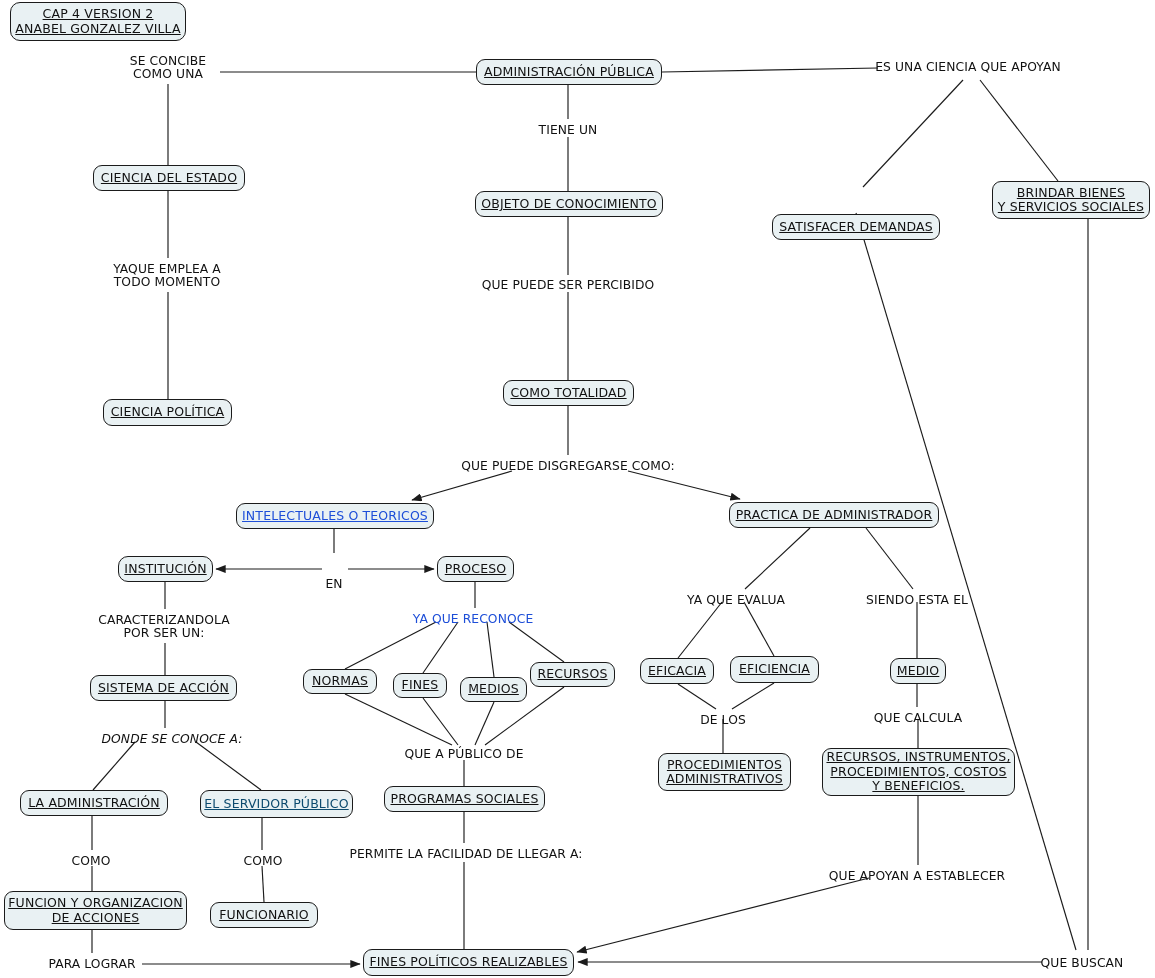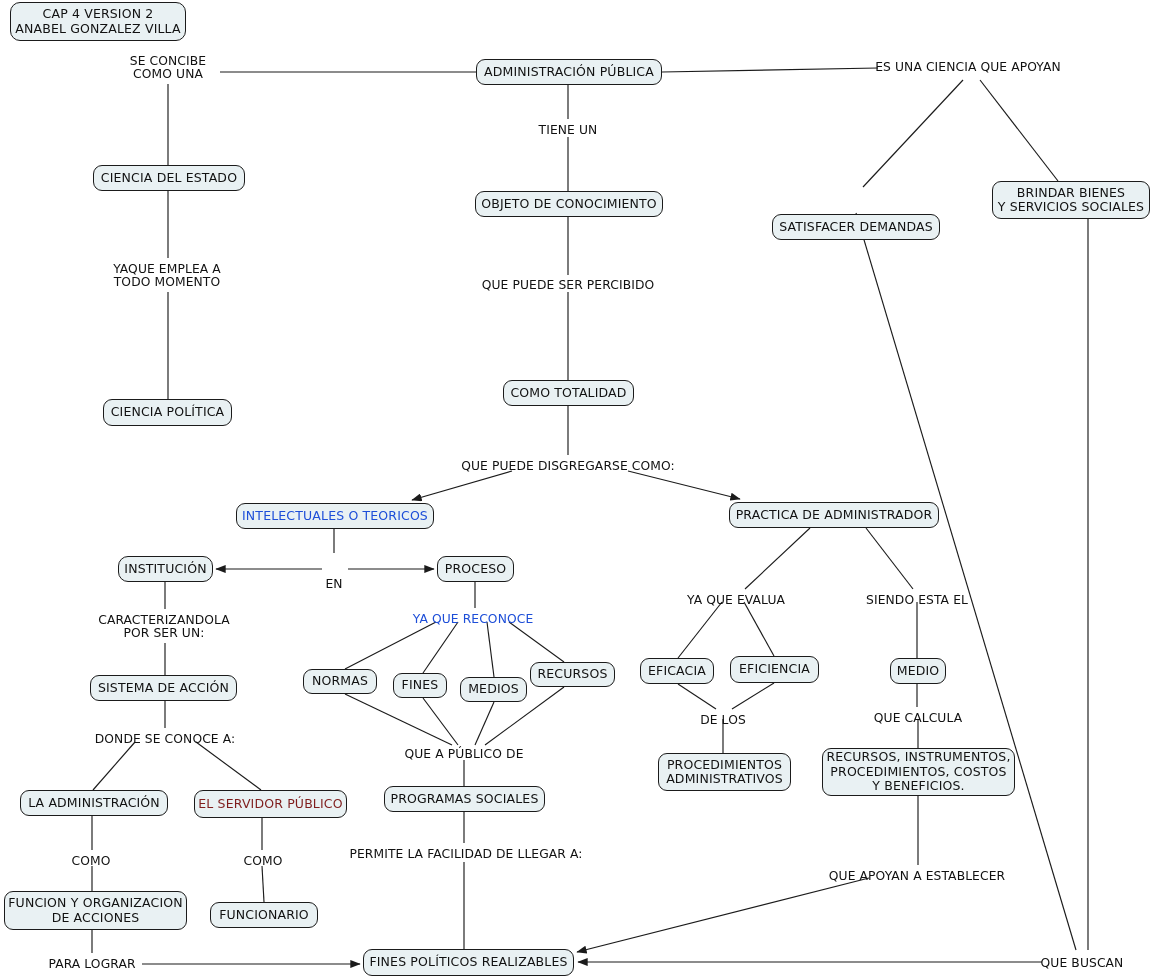--- a/index.html
+++ b/index.html
@@ -15,20 +15,21 @@
     display:flex;
     align-items:center;
     justify-content:center;
     text-align:center;
     color:#111111;
     font-size:12.5px;
     line-height:14.5px;
     letter-spacing:.15px;
     white-space:pre;
     padding:0 25px;
+    text-decoration:underline;
   }
   .node.title{border-radius:10px;font-size:12.5px;}
   .linklabel{
     position:absolute;
     color:#111111;
     font-size:12.3px;
     line-height:13px;
     letter-spacing:.1px;
     text-align:center;
     white-space:pre;
@@ -118,21 +119,21 @@
       <div class="node" style="left: 236px; top: 503px; width: 198px; height: 26px; background: rgb(233, 241, 243); border-color: rgb(27, 27, 27); color: #1d4ed8;">INTELECTUALES O TEORICOS</div>
       <div class="node" style="left: 729px; top: 502px; width: 210px; height: 26px; background: rgb(233, 241, 243); border-color: rgb(27, 27, 27); color: rgb(17, 17, 17);">PRACTICA DE ADMINISTRADOR</div>
       <div class="node" style="left: 118px; top: 556px; width: 95px; height: 26px; background: rgb(233, 241, 243); border-color: rgb(27, 27, 27); color: rgb(17, 17, 17); border-radius: 10px;">INSTITUCIÓN</div>
       <div class="node" style="left: 437px; top: 556px; width: 77px; height: 26px; background: rgb(233, 241, 243); border-color: rgb(27, 27, 27); color: rgb(17, 17, 17);">PROCESO</div>
       <div class="node" style="left: 90px; top: 675px; width: 147px; height: 26px; background: rgb(233, 241, 243); border-color: rgb(27, 27, 27); color: rgb(17, 17, 17);">SISTEMA DE ACCIÓN</div>
       <div class="node" style="left: 303px; top: 669px; width: 74px; height: 25px; background: rgb(233, 241, 243); border-color: rgb(27, 27, 27); color: rgb(17, 17, 17);">NORMAS</div>
       <div class="node" style="left: 393px; top: 673px; width: 54px; height: 25px; background: rgb(233, 241, 243); border-color: rgb(27, 27, 27); color: rgb(17, 17, 17);">FINES</div>
       <div class="node" style="left: 460px; top: 677px; width: 67px; height: 25px; background: rgb(233, 241, 243); border-color: rgb(27, 27, 27); color: rgb(17, 17, 17);">MEDIOS</div>
       <div class="node" style="left: 530px; top: 662px; width: 85px; height: 25px; background: rgb(233, 241, 243); border-color: rgb(27, 27, 27); color: rgb(17, 17, 17);">RECURSOS</div>
       <div class="node" style="left: 20px; top: 790px; width: 148px; height: 26px; background: rgb(233, 241, 243); border-color: rgb(27, 27, 27); color: rgb(17, 17, 17);">LA ADMINISTRACIÓN</div>
-      <div class="node" style="left: 194px; top: 790px; width: 153px; height: 28px; background: rgb(233, 241, 243); border-color: rgb(27, 27, 27); color: #7f1d1d; text-align: center;">EL SERVIDOR PÚBLICO</div>
+      <div class="node" style="left: 200px; top: 790px; width: 153px; height: 28px; background: rgb(233, 241, 243); border-color: rgb(27, 27, 27); color: #0c4a6e; text-align: center;">EL SERVIDOR PÚBLICO</div>
       <div class="node" style="left: 4px; top: 891px; width: 183px; height: 39px; background: rgb(233, 241, 243); border-color: rgb(27, 27, 27); color: rgb(17, 17, 17);">FUNCION Y ORGANIZACION
 DE ACCIONES</div>
       <div class="node" style="left: 210px; top: 902px; width: 108px; height: 26px; background: rgb(233, 241, 243); border-color: rgb(27, 27, 27); color: rgb(17, 17, 17);">FUNCIONARIO</div>
       <div class="node" style="left: 384px; top: 786px; width: 161px; height: 26px; background: rgb(233, 241, 243); border-color: rgb(27, 27, 27); color: rgb(17, 17, 17);">PROGRAMAS SOCIALES</div>
       <div class="node" style="left: 363px; top: 949px; width: 211px; height: 27px; background: rgb(233, 241, 243); border-color: rgb(27, 27, 27); color: rgb(17, 17, 17);">FINES POLÍTICOS REALIZABLES</div>
       <div class="node" style="left: 640px; top: 658px; width: 74px; height: 26px; background: rgb(233, 241, 243); border-color: rgb(27, 27, 27); color: rgb(17, 17, 17);">EFICACIA</div>
       <div class="node" style="left: 730px; top: 656px; width: 89px; height: 27px; background: rgb(233, 241, 243); border-color: rgb(27, 27, 27); color: rgb(17, 17, 17);">EFICIENCIA</div>
       <div class="node" style="left: 890px; top: 658px; width: 56px; height: 26px; background: rgb(233, 241, 243); border-color: rgb(27, 27, 27); color: rgb(17, 17, 17);">MEDIO</div>
       <div class="node" style="left: 658px; top: 753px; width: 133px; height: 38px; background: rgb(233, 241, 243); border-color: rgb(27, 27, 27); color: rgb(17, 17, 17);">PROCEDIMIENTOS
 ADMINISTRATIVOS</div>
@@ -150,21 +151,21 @@
       <div class="linklabel" style="left: 568px; top: 279px; color: rgb(17, 17, 17);">QUE PUEDE SER PERCIBIDO</div>
       <div class="linklabel" style="left: 568px; top: 460px; color: rgb(17, 17, 17);">QUE PUEDE DISGREGARSE COMO:</div>
       <div class="linklabel" style="left: 334px; top: 559px; color: rgb(17, 17, 17); margin-top: 19px;">EN</div>
       <div class="linklabel" style="left: 164px; top: 614px; color: rgb(17, 17, 17);">CARACTERIZANDOLA
 POR SER UN:</div>
       <div class="linklabel" style="left: 473px; top: 613px; color: #1d4ed8;">YA QUE RECONOCE</div>
       <div class="linklabel" style="left: 736px; top: 594px; color: rgb(17, 17, 17);">YA QUE EVALUA</div>
       <div class="linklabel" style="left: 917px; top: 594px; color: rgb(17, 17, 17);">SIENDO ESTA EL</div>
       <div class="linklabel" style="left: 723px; top: 714px; color: rgb(17, 17, 17);">DE LOS</div>
       <div class="linklabel" style="left: 918px; top: 712px; color: rgb(17, 17, 17);">QUE CALCULA</div>
-      <div class="linklabel" style="left: 165px; top: 733px; color: rgb(17, 17, 17);">DONDE SE CONOCE A:</div>
+      <div class="linklabel" style="left: 172px; top: 733px; color: rgb(17, 17, 17); font-style: italic;">DONDE SE CONOCE A:</div>
       <div class="linklabel" style="left: 464px; top: 748px; color: rgb(17, 17, 17);">QUE A PÚBLICO DE</div>
       <div class="linklabel" style="left: 91px; top: 855px; color: rgb(17, 17, 17);">COMO</div>
       <div class="linklabel" style="left: 263px; top: 855px; color: rgb(17, 17, 17);">COMO</div>
       <div class="linklabel" style="left: 466px; top: 848px; color: rgb(17, 17, 17);">PERMITE LA FACILIDAD DE LLEGAR A:</div>
       <div class="linklabel" style="left: 917px; top: 870px; color: rgb(17, 17, 17);">QUE APOYAN A ESTABLECER</div>
       <div class="linklabel" style="left: 92px; top: 958px; color: rgb(17, 17, 17);">PARA LOGRAR</div>
       <div class="linklabel" style="left: 1082px; top: 957px; color: rgb(17, 17, 17);">QUE BUSCAN</div>
     </div>
 </div>
 

